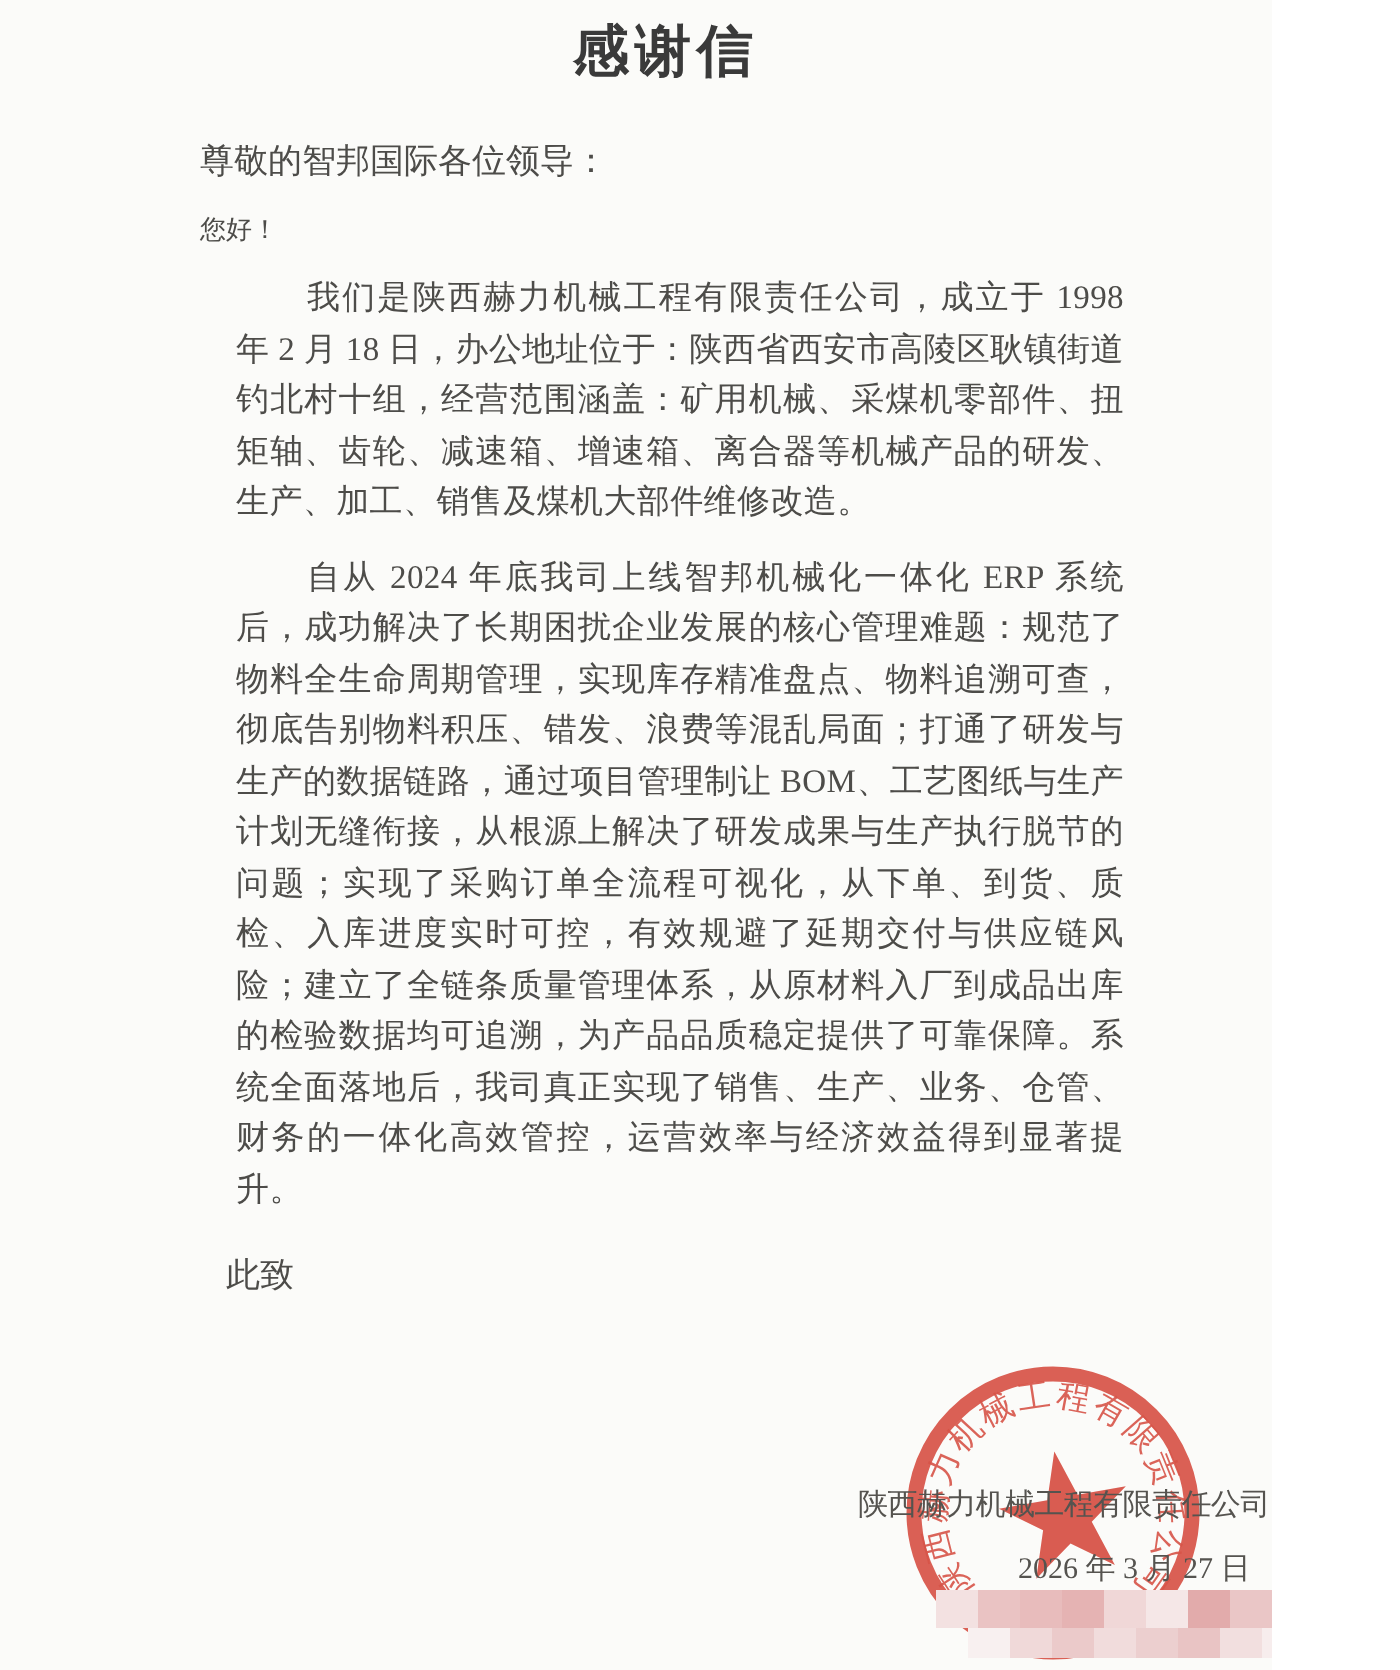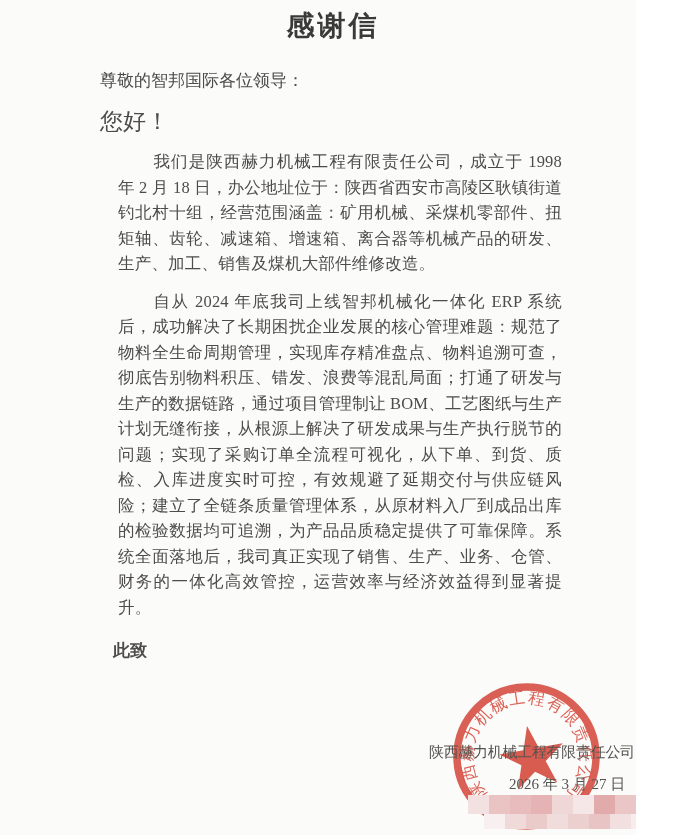--- a/index.html
+++ b/index.html
@@ -28,32 +28,32 @@
     font-size: 28px;
     letter-spacing: 3px;
     color: var(--title-text);
   }
   .salutation {
     margin: 24px 16px 0 100px;
     font-size: 17px;
   }
   .greeting {
     margin: 14px 0 0 100px;
-    font-size: 23px;
+    font-size: 13px;
   }
   .body-paragraphs { display: block; }
   .para {
     margin: 12px 74px 0 118px;
     text-indent: 2.15em;
     font-size: 16.5px;
     line-height: 25.5px;
     text-align: justify;
     letter-spacing: 0.2px;
   }
-  .closing-1 { margin: 19px 0 0 113px; font-size: 17px; font-weight: bold; }
+  .closing-1 { margin: 19px 0 0 113px; font-size: 17px; }
 
   .sig-layer {
     position: absolute;
     inset: 0;
     pointer-events: none;
   }
   .seal {
     position: absolute;
     left: 451px;
     top: 681px;

